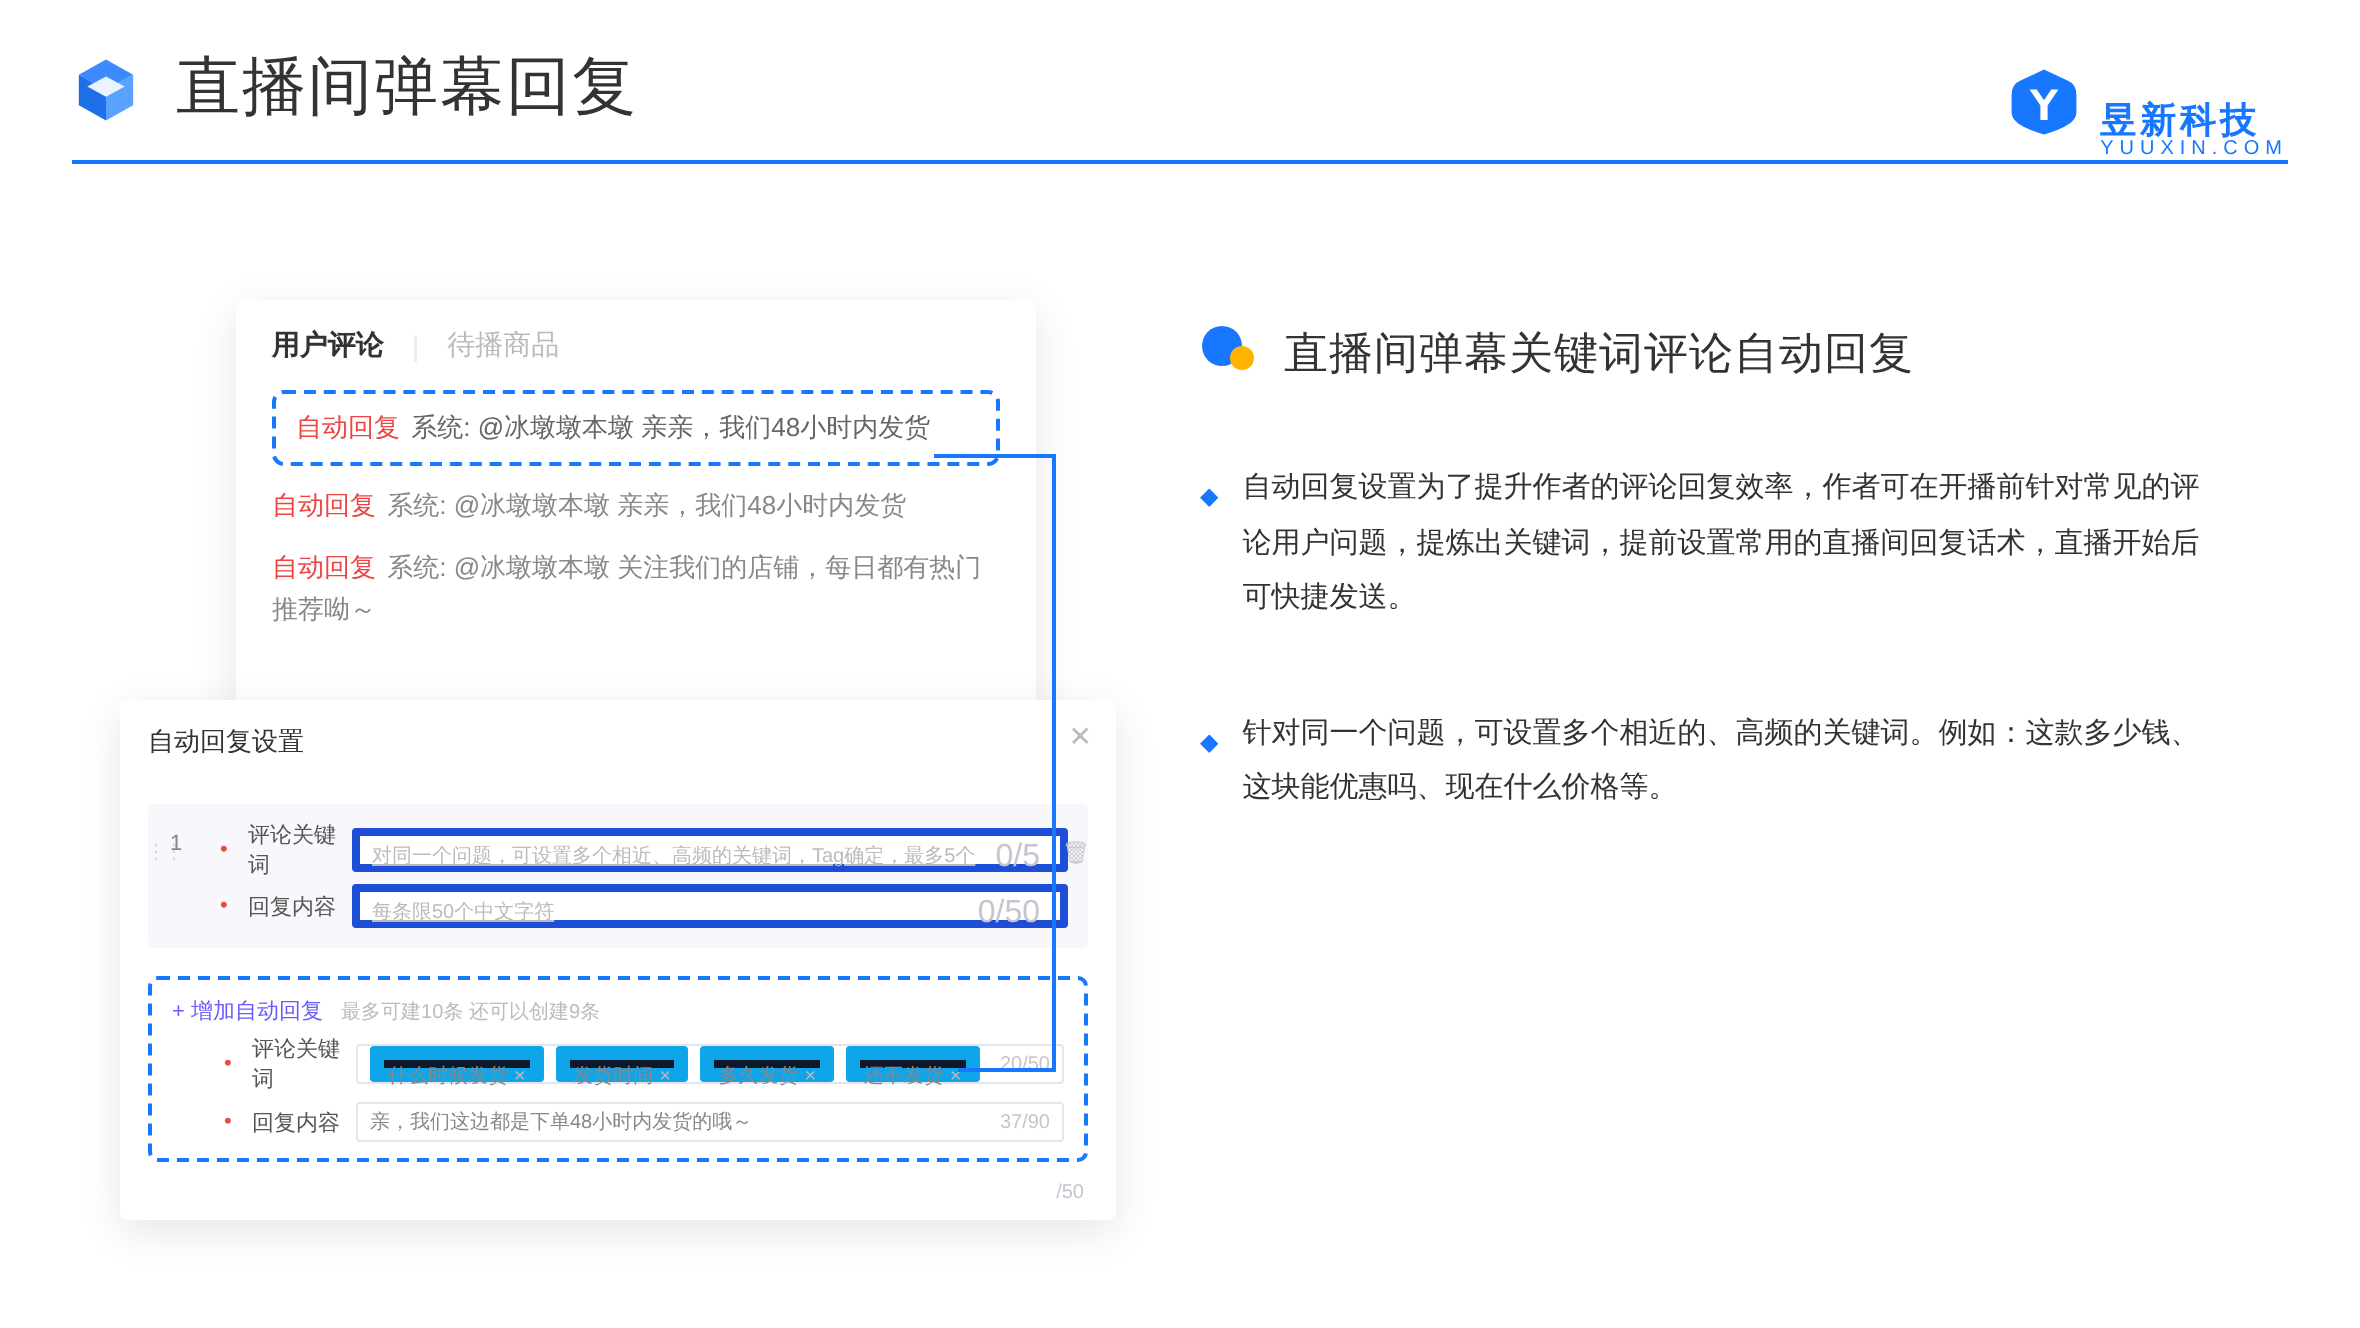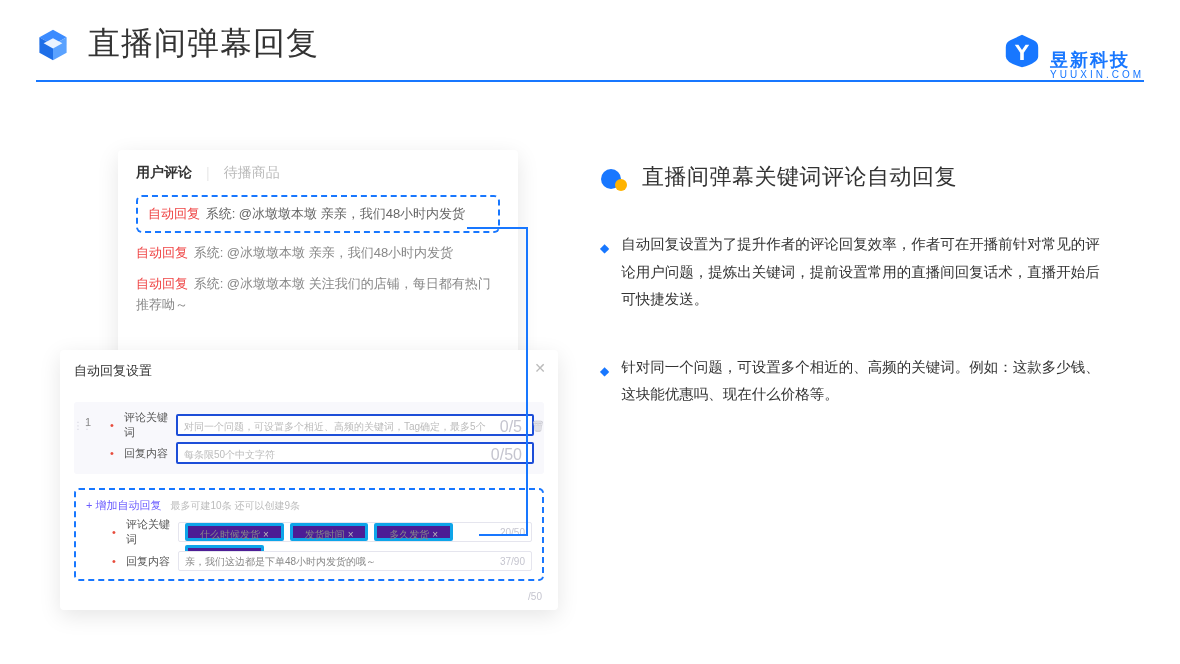--- a/index.html
+++ b/index.html
@@ -54,61 +54,61 @@
   .row-group {
     background: #f8f8fc; border-radius: 3px; padding: 8px 10px; margin-top: 22px;
     position: relative;
   }
   .row { display: flex; align-items: center; min-height: 26px; }
   .dot-req { color: #e74c3c; margin-right: 6px; width: 8px; }
   .lbl { width: 52px; color: #555; font-size: 11px; }
   .drag-handle { position:absolute; left:-1px; top:18px; color:#d6d6e0; font-size:10px; letter-spacing:-1px;}
   .idx { position:absolute; left:11px; top:14px; color:#888; font-size:11px;}
   .inp {
-    flex: 1; border: 2px solid #1d4ed8; border-radius: 2px; height: 22px; line-height: 22px;
-    padding: 0 6px; color: #bbb; font-size: 10px; background: #fff; position: relative;
+    flex: 1; border: 4px solid #1d4ed8; border-radius: 2px; height: 22px; line-height: 22px;
+    padding: 0 6px; color: #bbb; font-size: 10px; background: #fff; position: relative; text-decoration: underline;
   }
   .inp .counter { position: absolute; right: 10px; top: 0; color: #c5c5cf; font-size: 16px; }
   .trash { position:absolute; right:-1px; top:18px; color:#c8c8d0; font-size:11px;}
   .row-group .lbl-indent{ margin-left: 26px;}
 
   .dashed-block {
     border: 2px dashed #1877ff; border-radius: 5px; margin-top: 14px; padding: 8px 10px;
   }
   .add-link { color: #6a5bff; font-size: 11px; }
   .add-note { color: #bbb; font-size: 10px; margin-left: 6px; }
   .pill-purple {
     display: inline-block; background: #6a5bff; color: #fff; font-size: 10px;
     padding: 2px 8px; border-radius: 2px; margin-top: 6px; margin-bottom: 6px;
   }
   .tag-chip {
-    display: inline-block; border: 3px solid #0ea5e9; border-radius: 2px;
-    padding: 0 12px; height: 18px; line-height: 18px; font-size: 10px; color: #888;
-    margin-right: 3px; background:#4c1d95;
+    display: inline-block; border: 7px solid #0ea5e9; border-radius: 2px;
+    padding: 0 2px; height: 18px; line-height: 18px; font-size: 10px; color: #888;
+    margin-right: 3px; background:#0f172a;
   }
   .tag-chip .x { color: #bbb; margin-left: 3px; }
   .example-row { display:flex; align-items:center; margin-top:4px;}
   .example-row .inp-ex {
      flex:1; border:1px solid #e5e5ee; border-radius:2px; height:20px; line-height:20px;
      padding:0 6px; font-size:10px; color:#888; background:#fff; position:relative;
   }
   .example-row .inp-ex .counter { position:absolute; right:6px; top:0; color:#c5c5cf; font-size:10px;}
   .settings-bottom {
      position:absolute; right:16px; bottom:8px; color:#c5c5cf; font-size:10px;
   }
 
   
   .connector {
     position: absolute; pointer-events: none;
     left: 467px; top: 215px; width: 80px; height: 350px;
   }
 
   
   .right { position: absolute; left: 600px; top: 162px; width: 540px; }
-  .right-title-wrap { display: flex; align-items: flex-end; gap: 14px; margin-bottom: 40px; }
+  .right-title-wrap { display: flex; align-items: flex-start; gap: 14px; margin-bottom: 40px; }
   .bubble-icon { width: 28px; height: 24px; position: relative; }
   .right-title { font-size: 22px; color: #333; font-weight: 500; letter-spacing: .5px; }
 
   .bullet { display:flex; gap:12px; margin-bottom: 40px; font-size:14.5px; color:#333; line-height:1.9; }
   .bullet .diamond { color:#1877ff; flex:0 0 auto; font-size:12px; margin-top:5px; }
   .bullet .txt { max-width: 480px; font-family: Liberation Mono, monospace; }
 
 </style>
 </head>
 <body>

